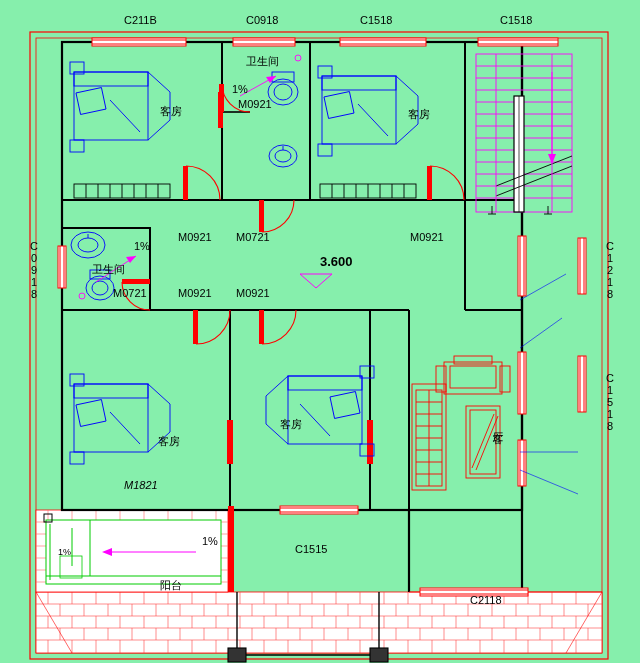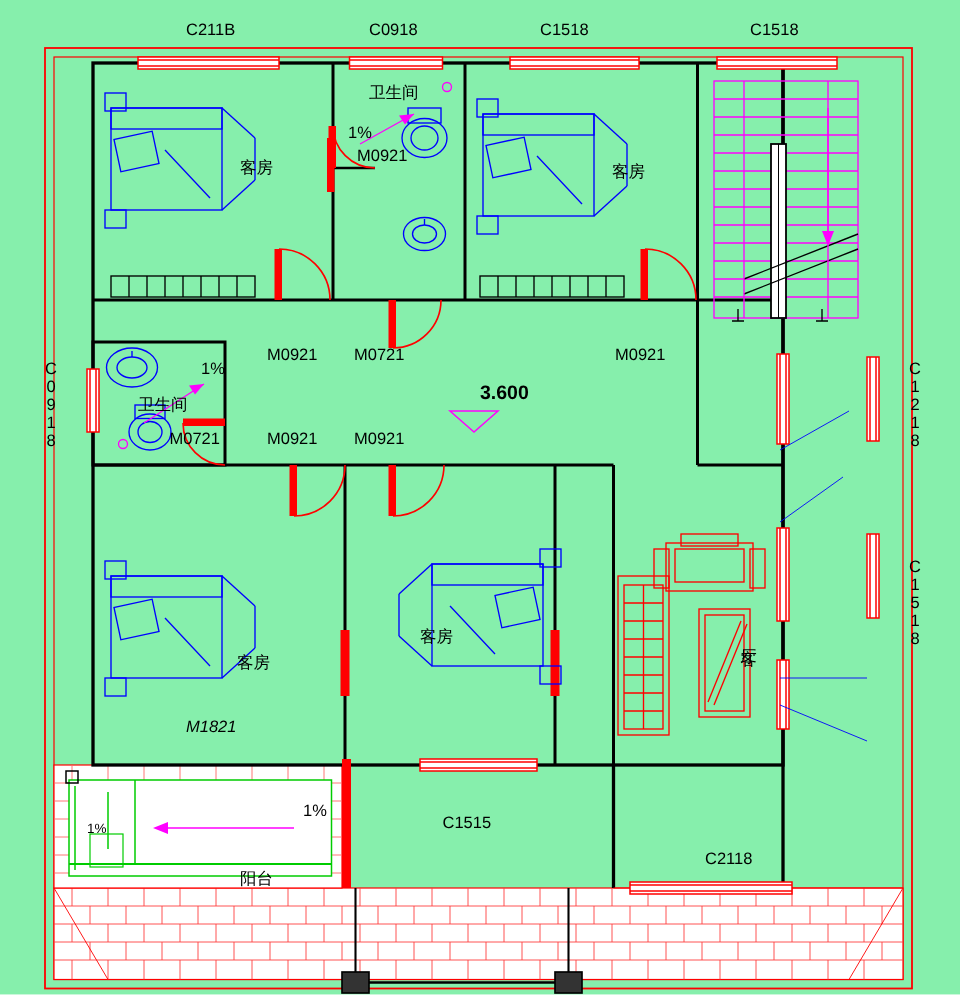--- a/index.html
+++ b/index.html
@@ -502,21 +502,21 @@
   <div class="lbl" style="left:124px;top:14px;">C211B</div>
   <div class="lbl" style="left:246px;top:14px;">C0918</div>
   <div class="lbl" style="left:360px;top:14px;">C1518</div>
   <div class="lbl" style="left:500px;top:14px;">C1518</div>
 
   <div class="lbl vert" style="left:28px;top:240px;letter-spacing:0px;">C0918</div>
   <div class="lbl vert" style="left:604px;top:240px;">C1218</div>
   <div class="lbl vert" style="left:604px;top:372px;">C1518</div>
 
   <div class="lbl" style="left:295px;top:543px;">C1515</div>
-  <div class="lbl" style="left:470px;top:567px;">C2118</div>
+  <div class="lbl" style="left:470px;top:594px;">C2118</div>
 
   <div class="lbl" style="left:238px;top:98px;">M0921</div>
   <div class="lbl" style="left:178px;top:231px;">M0921</div>
   <div class="lbl" style="left:236px;top:231px;">M0721</div>
   <div class="lbl" style="left:410px;top:231px;">M0921</div>
   <div class="lbl" style="left:113px;top:287px;">M0721</div>
   <div class="lbl" style="left:178px;top:287px;">M0921</div>
   <div class="lbl" style="left:236px;top:287px;">M0921</div>
   <div class="lbl" style="left:124px;top:479px;font-style:italic;">M1821</div>
 

